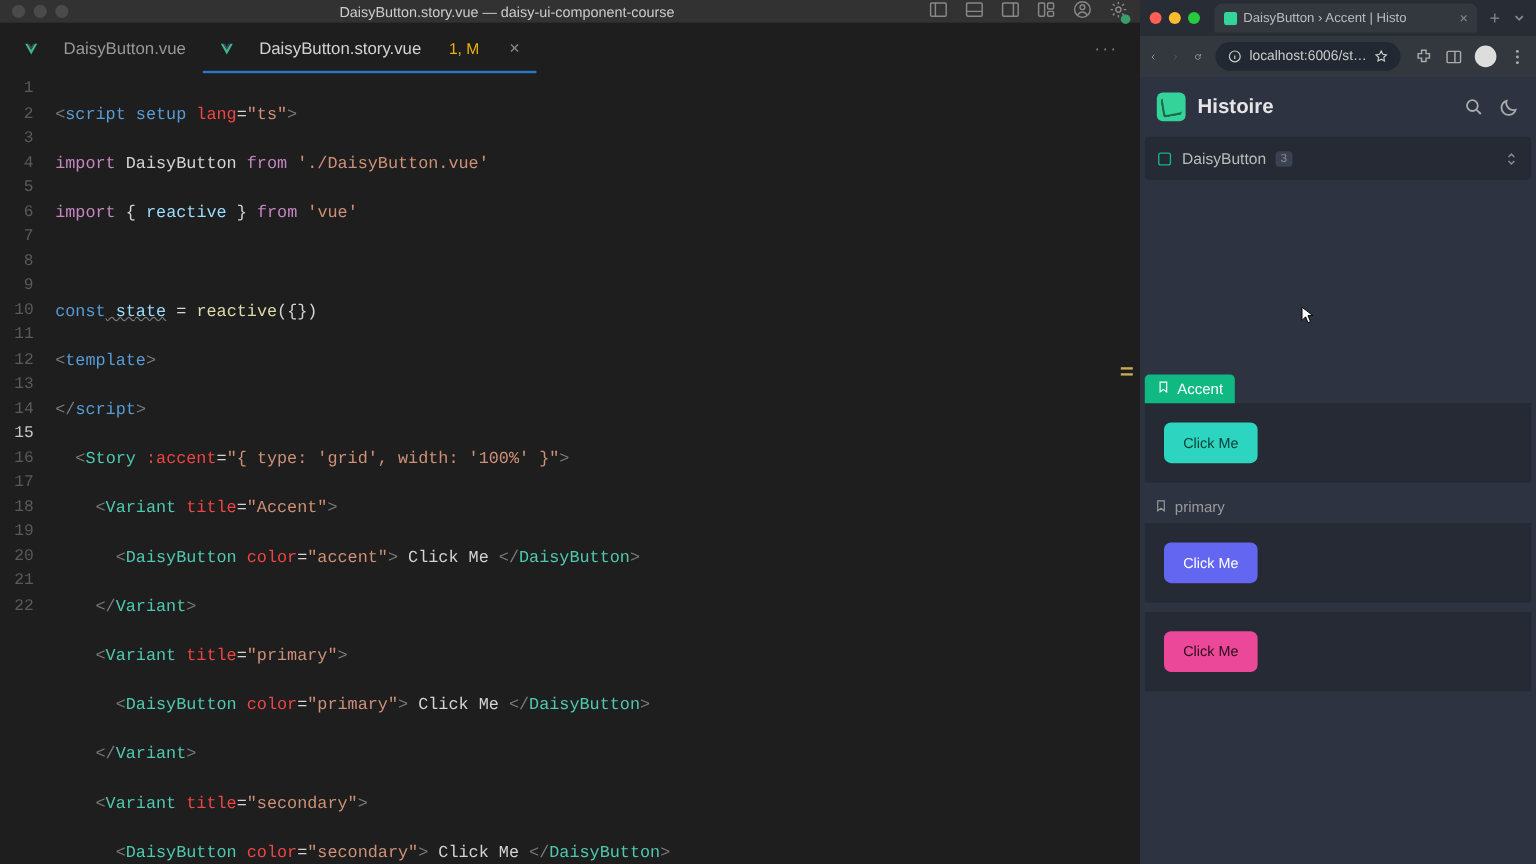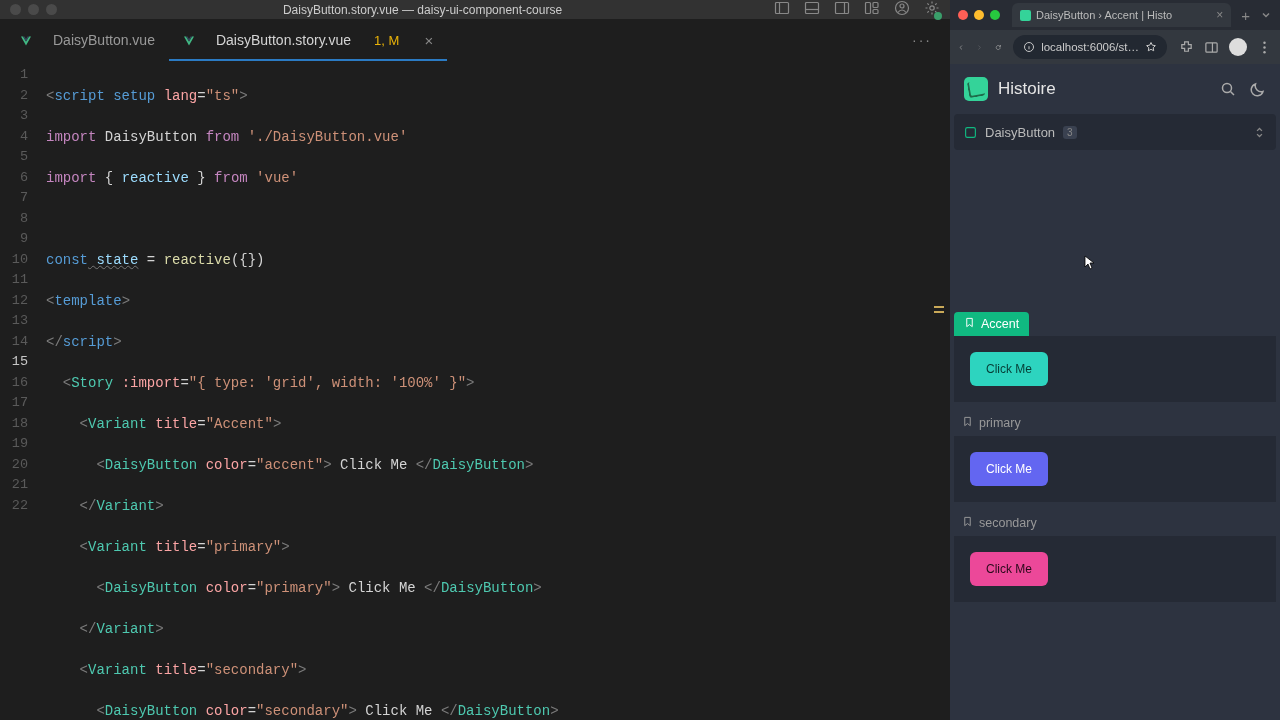--- a/index.html
+++ b/index.html
@@ -90,21 +90,21 @@
   user-select: none;
 }
 .gutter .ln { height: 20.5px; }
 .gutter .ln.cur { color: #c6c6c6; }
 .code { flex: 1; white-space: pre; }
 .code-line { height: 20.5px; }
 
 
 .t-punc { color: #7b7b7b; }
 .t-tag { color: #4ec9b0; }
-.t-attr { color: #fca5a5; }
+.t-attr { color: #ef4444; }
 .t-str { color: #ce9178; }
 .t-kw { color: #c586c0; }
 .t-kw2 { color: #569cd6; }
 .t-fn { color: #dcdcaa; }
 .t-var { color: #9cdcfe; }
 .t-default { color: #d4d4d4; }
 .underline { text-decoration: underline wavy #787878; text-decoration-thickness: 1px; }
 
 .minimap-mark {
   position: absolute;
@@ -207,21 +207,21 @@
 .hist-logo::after {
   content: '';
   position: absolute;
   inset: 4px;
   border: 2px solid #1e6b4a;
   border-radius: 3px;
   border-top: none;
   border-right: none;
   transform: rotate(-10deg);
 }
-.hist-title { font-size: 17px; color: #e5e5e5; font-weight: 400; }
+.hist-title { font-size: 17px; color: #e5e5e5; font-weight: 700; }
 .hist-header-icons { margin-left: auto; display: flex; gap: 14px; color: #aaa; }
 .hist-header-icons svg { width: 16px; height: 16px; }
 
 .story-bar {
   height: 36px;
   background: #252a35;
   margin: 0 4px;
   border-radius: 4px;
   display: flex;
   align-items: center;
@@ -368,21 +368,21 @@
       <div class="ln">22</div>
     </div>
     <div class="code">
 <div class="code-line"><span class="t-punc">&lt;</span><span class="t-kw2">script setup</span><span class="t-attr"> lang</span><span class="t-default">=</span><span class="t-str">"ts"</span><span class="t-punc">&gt;</span></div>
 <div class="code-line"><span class="t-kw">import</span><span class="t-default"> DaisyButton </span><span class="t-kw">from</span><span class="t-str"> './DaisyButton.vue'</span></div>
 <div class="code-line"><span class="t-kw">import</span><span class="t-default"> { </span><span class="t-var">reactive</span><span class="t-default"> } </span><span class="t-kw">from</span><span class="t-str"> 'vue'</span></div>
 <div class="code-line"></div>
 <div class="code-line"><span class="t-kw2">const</span><span class="t-var underline"> state</span><span class="t-default"> = </span><span class="t-fn">reactive</span><span class="t-default">({})</span></div>
 <div class="code-line"><span class="t-punc">&lt;</span><span class="t-kw2">template</span><span class="t-punc">&gt;</span></div>
 <div class="code-line"><span class="t-punc">&lt;/</span><span class="t-kw2">script</span><span class="t-punc">&gt;</span></div>
-<div class="code-line"><span class="t-punc">  &lt;</span><span class="t-tag">Story</span><span class="t-attr"> :import</span><span class="t-default">=</span><span class="t-str">"{ type: 'grid', width: '100%' }"</span><span class="t-punc">&gt;</span></div>
+<div class="code-line"><span class="t-punc">  &lt;</span><span class="t-tag">Story</span><span class="t-attr"> :accent</span><span class="t-default">=</span><span class="t-str">"{ type: 'grid', width: '100%' }"</span><span class="t-punc">&gt;</span></div>
 <div class="code-line"><span class="t-punc">    &lt;</span><span class="t-tag">Variant</span><span class="t-attr"> title</span><span class="t-default">=</span><span class="t-str">"Accent"</span><span class="t-punc">&gt;</span></div>
 <div class="code-line"><span class="t-punc">      &lt;</span><span class="t-tag">DaisyButton</span><span class="t-attr"> color</span><span class="t-default">=</span><span class="t-str">"accent"</span><span class="t-punc">&gt;</span><span class="t-default"> Click Me </span><span class="t-punc">&lt;/</span><span class="t-tag">DaisyButton</span><span class="t-punc">&gt;</span></div>
 <div class="code-line"><span class="t-punc">    &lt;/</span><span class="t-tag">Variant</span><span class="t-punc">&gt;</span></div>
 <div class="code-line"><span class="t-punc">    &lt;</span><span class="t-tag">Variant</span><span class="t-attr"> title</span><span class="t-default">=</span><span class="t-str">"primary"</span><span class="t-punc">&gt;</span></div>
 <div class="code-line"><span class="t-punc">      &lt;</span><span class="t-tag">DaisyButton</span><span class="t-attr"> color</span><span class="t-default">=</span><span class="t-str">"primary"</span><span class="t-punc">&gt;</span><span class="t-default"> Click Me </span><span class="t-punc">&lt;/</span><span class="t-tag">DaisyButton</span><span class="t-punc">&gt;</span></div>
 <div class="code-line"><span class="t-punc">    &lt;/</span><span class="t-tag">Variant</span><span class="t-punc">&gt;</span></div>
 <div class="code-line"><span class="t-punc">    &lt;</span><span class="t-tag">Variant</span><span class="t-attr"> title</span><span class="t-default">=</span><span class="t-str">"secondary"</span><span class="t-punc">&gt;</span></div>
 <div class="code-line"><span class="t-punc">      &lt;</span><span class="t-tag">DaisyButton</span><span class="t-attr"> color</span><span class="t-default">=</span><span class="t-str">"secondary"</span><span class="t-punc">&gt;</span><span class="t-default"> Click Me </span><span class="t-punc">&lt;/</span><span class="t-tag">DaisyButton</span><span class="t-punc">&gt;</span></div>
 
 
@@ -497,26 +497,20 @@
           <svg viewBox="0 0 16 16" fill="none" stroke="currentColor" stroke-width="1.4">
               <path d="M4 2h8v12l-4-3-4 3z"></path>
             </svg>
           <span>primary</span>
         </div>
         <div class="variant-body">
           <button class="daisy-btn btn-primary">Click Me</button>
         </div>
       </div>
       <div>
-        <div class="variant-header">
-          <svg viewBox="0 0 16 16" fill="none" stroke="currentColor" stroke-width="1.4">
-              <path d="M4 2h8v12l-4-3-4 3z"></path>
-            </svg>
-          <span>secondary</span>
-        </div>
         <div class="variant-body">
           <button class="daisy-btn btn-secondary">Click Me</button>
         </div>
       </div>
     </div>
   </div>
 </div>
 
 <div class="cursor">
   <svg width="12" height="16" viewBox="0 0 12 16">

